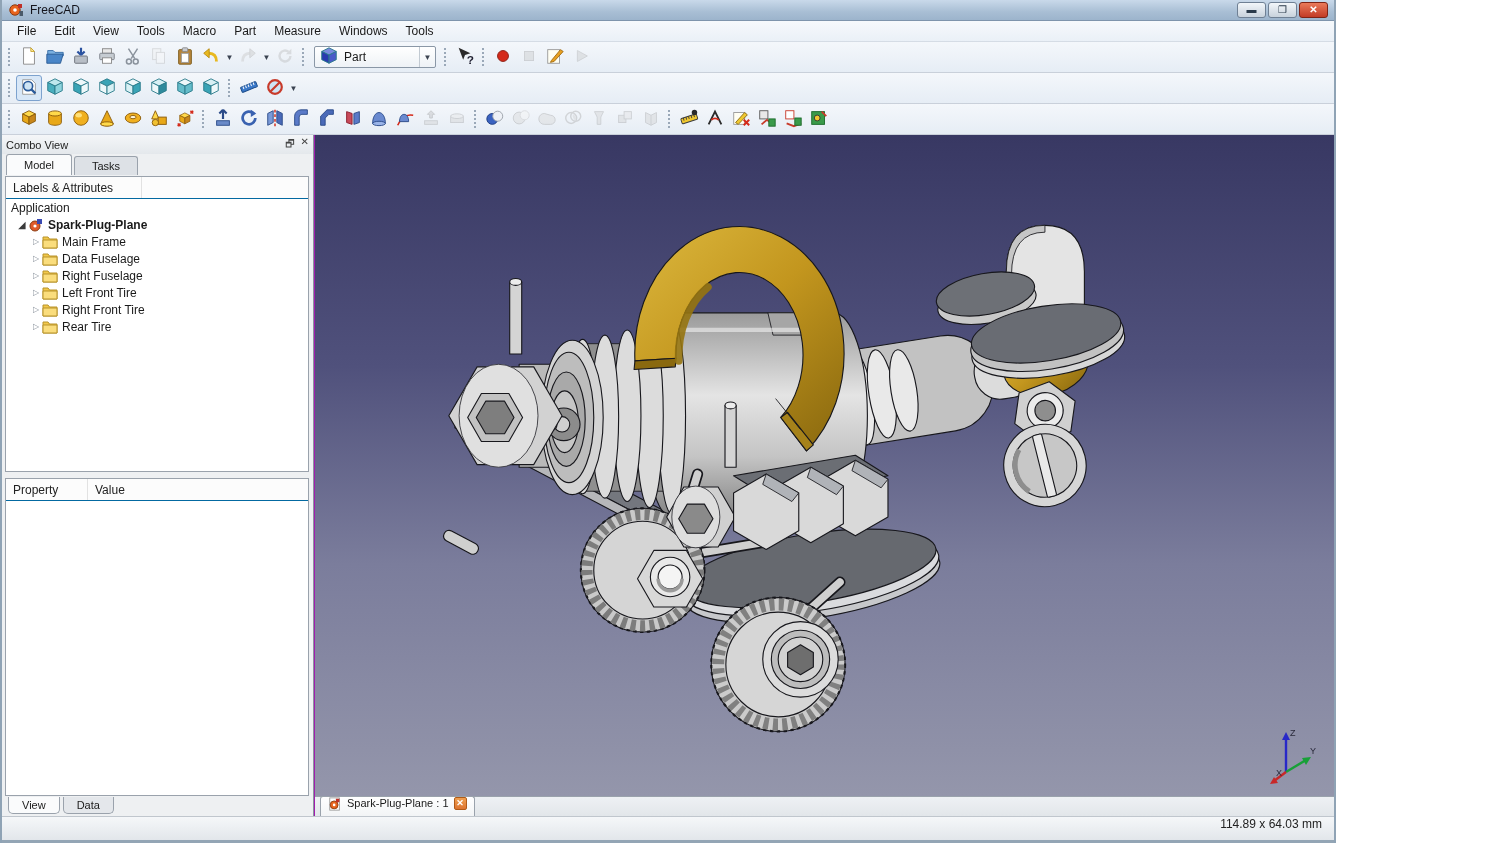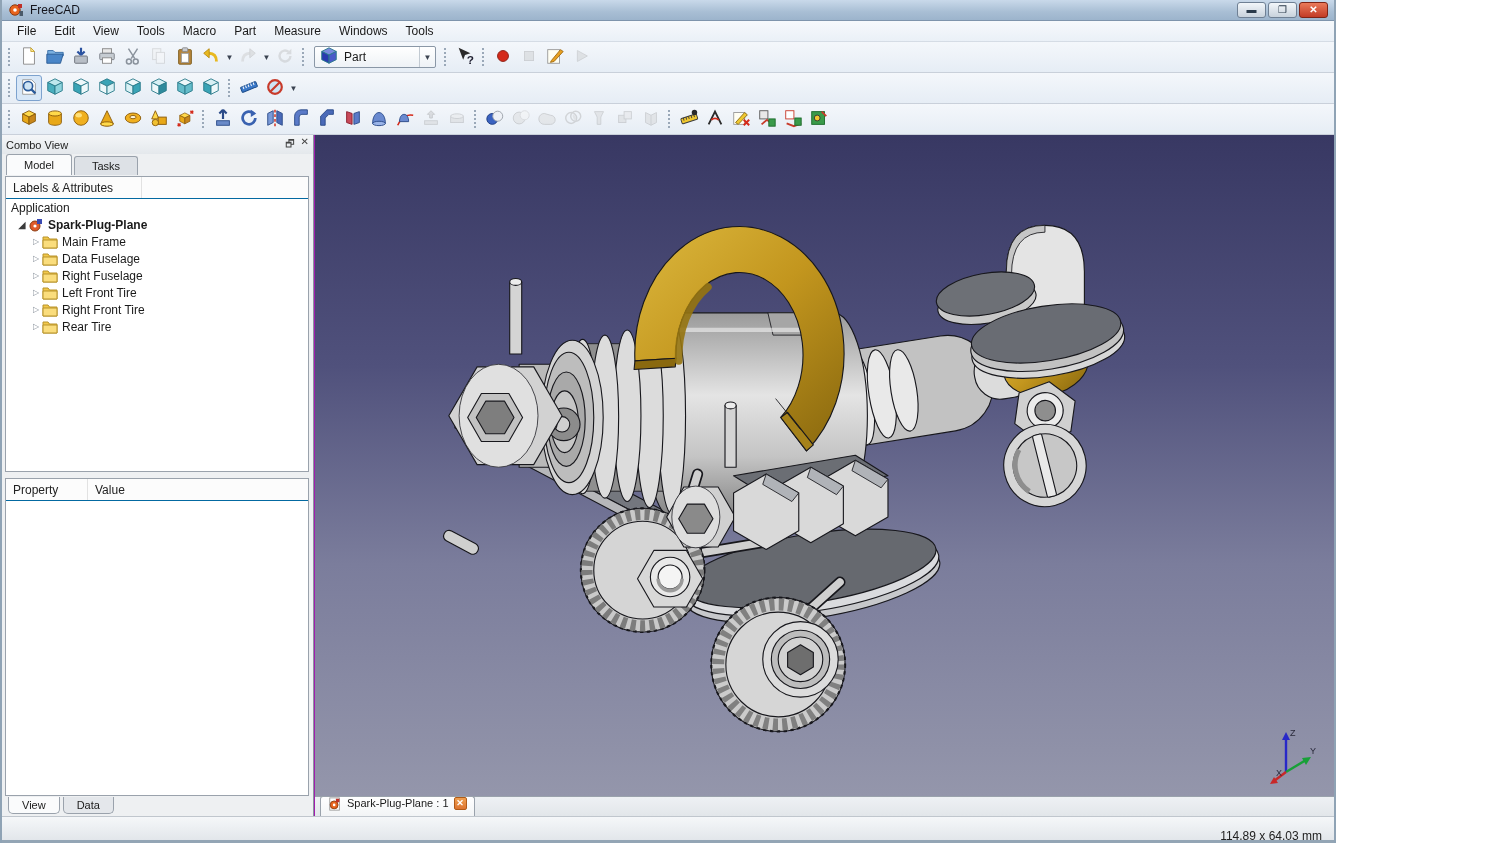--- a/index.html
+++ b/index.html
@@ -85,21 +85,21 @@
     background:linear-gradient(#eef1f4,#e2e6ea); border-top:1px solid #9aa2ac; display:flex; align-items:flex-end; }
   #doc-tab { height:20px; margin-left:5px; background:linear-gradient(#ffffff,#f2f4f6);
     border:1px solid #9aa2ac; border-bottom:none; border-radius:3px 3px 0 0;
     display:flex; align-items:flex-start; padding:0 7px; font-size:11px; gap:5px; }
   #doc-tab .closebox { width:13px; height:13px; border-radius:2px; background:linear-gradient(#f0a050,#dd7430);
     border:1px solid #b05a18; color:#fff; font-size:9px; font-weight:bold; display:flex; align-items:center; justify-content:center; line-height:1; }
 
   
   #statusbar { position:absolute; left:0; right:0; bottom:0; height:27px;
     background:linear-gradient(#f5f7f9,#e4e8ec 80%,#dfe3e8); border-top:1px solid #c0c6cd;
-    display:flex; align-items:flex-end; }
+    display:flex; align-items:flex-start; }
   #statusbar::after { content:""; position:absolute; left:0; right:0; bottom:0; height:3px; background:#93a5b5; }
   #status-dims { margin-left:auto; padding-right:12px; font-size:12px; color:#222; }
 </style>
 </head>
 <body>
 
 <div id="app">
 
   <div id="titlebar">
     <svg width="16" height="16" viewBox="0 0 16 16">

